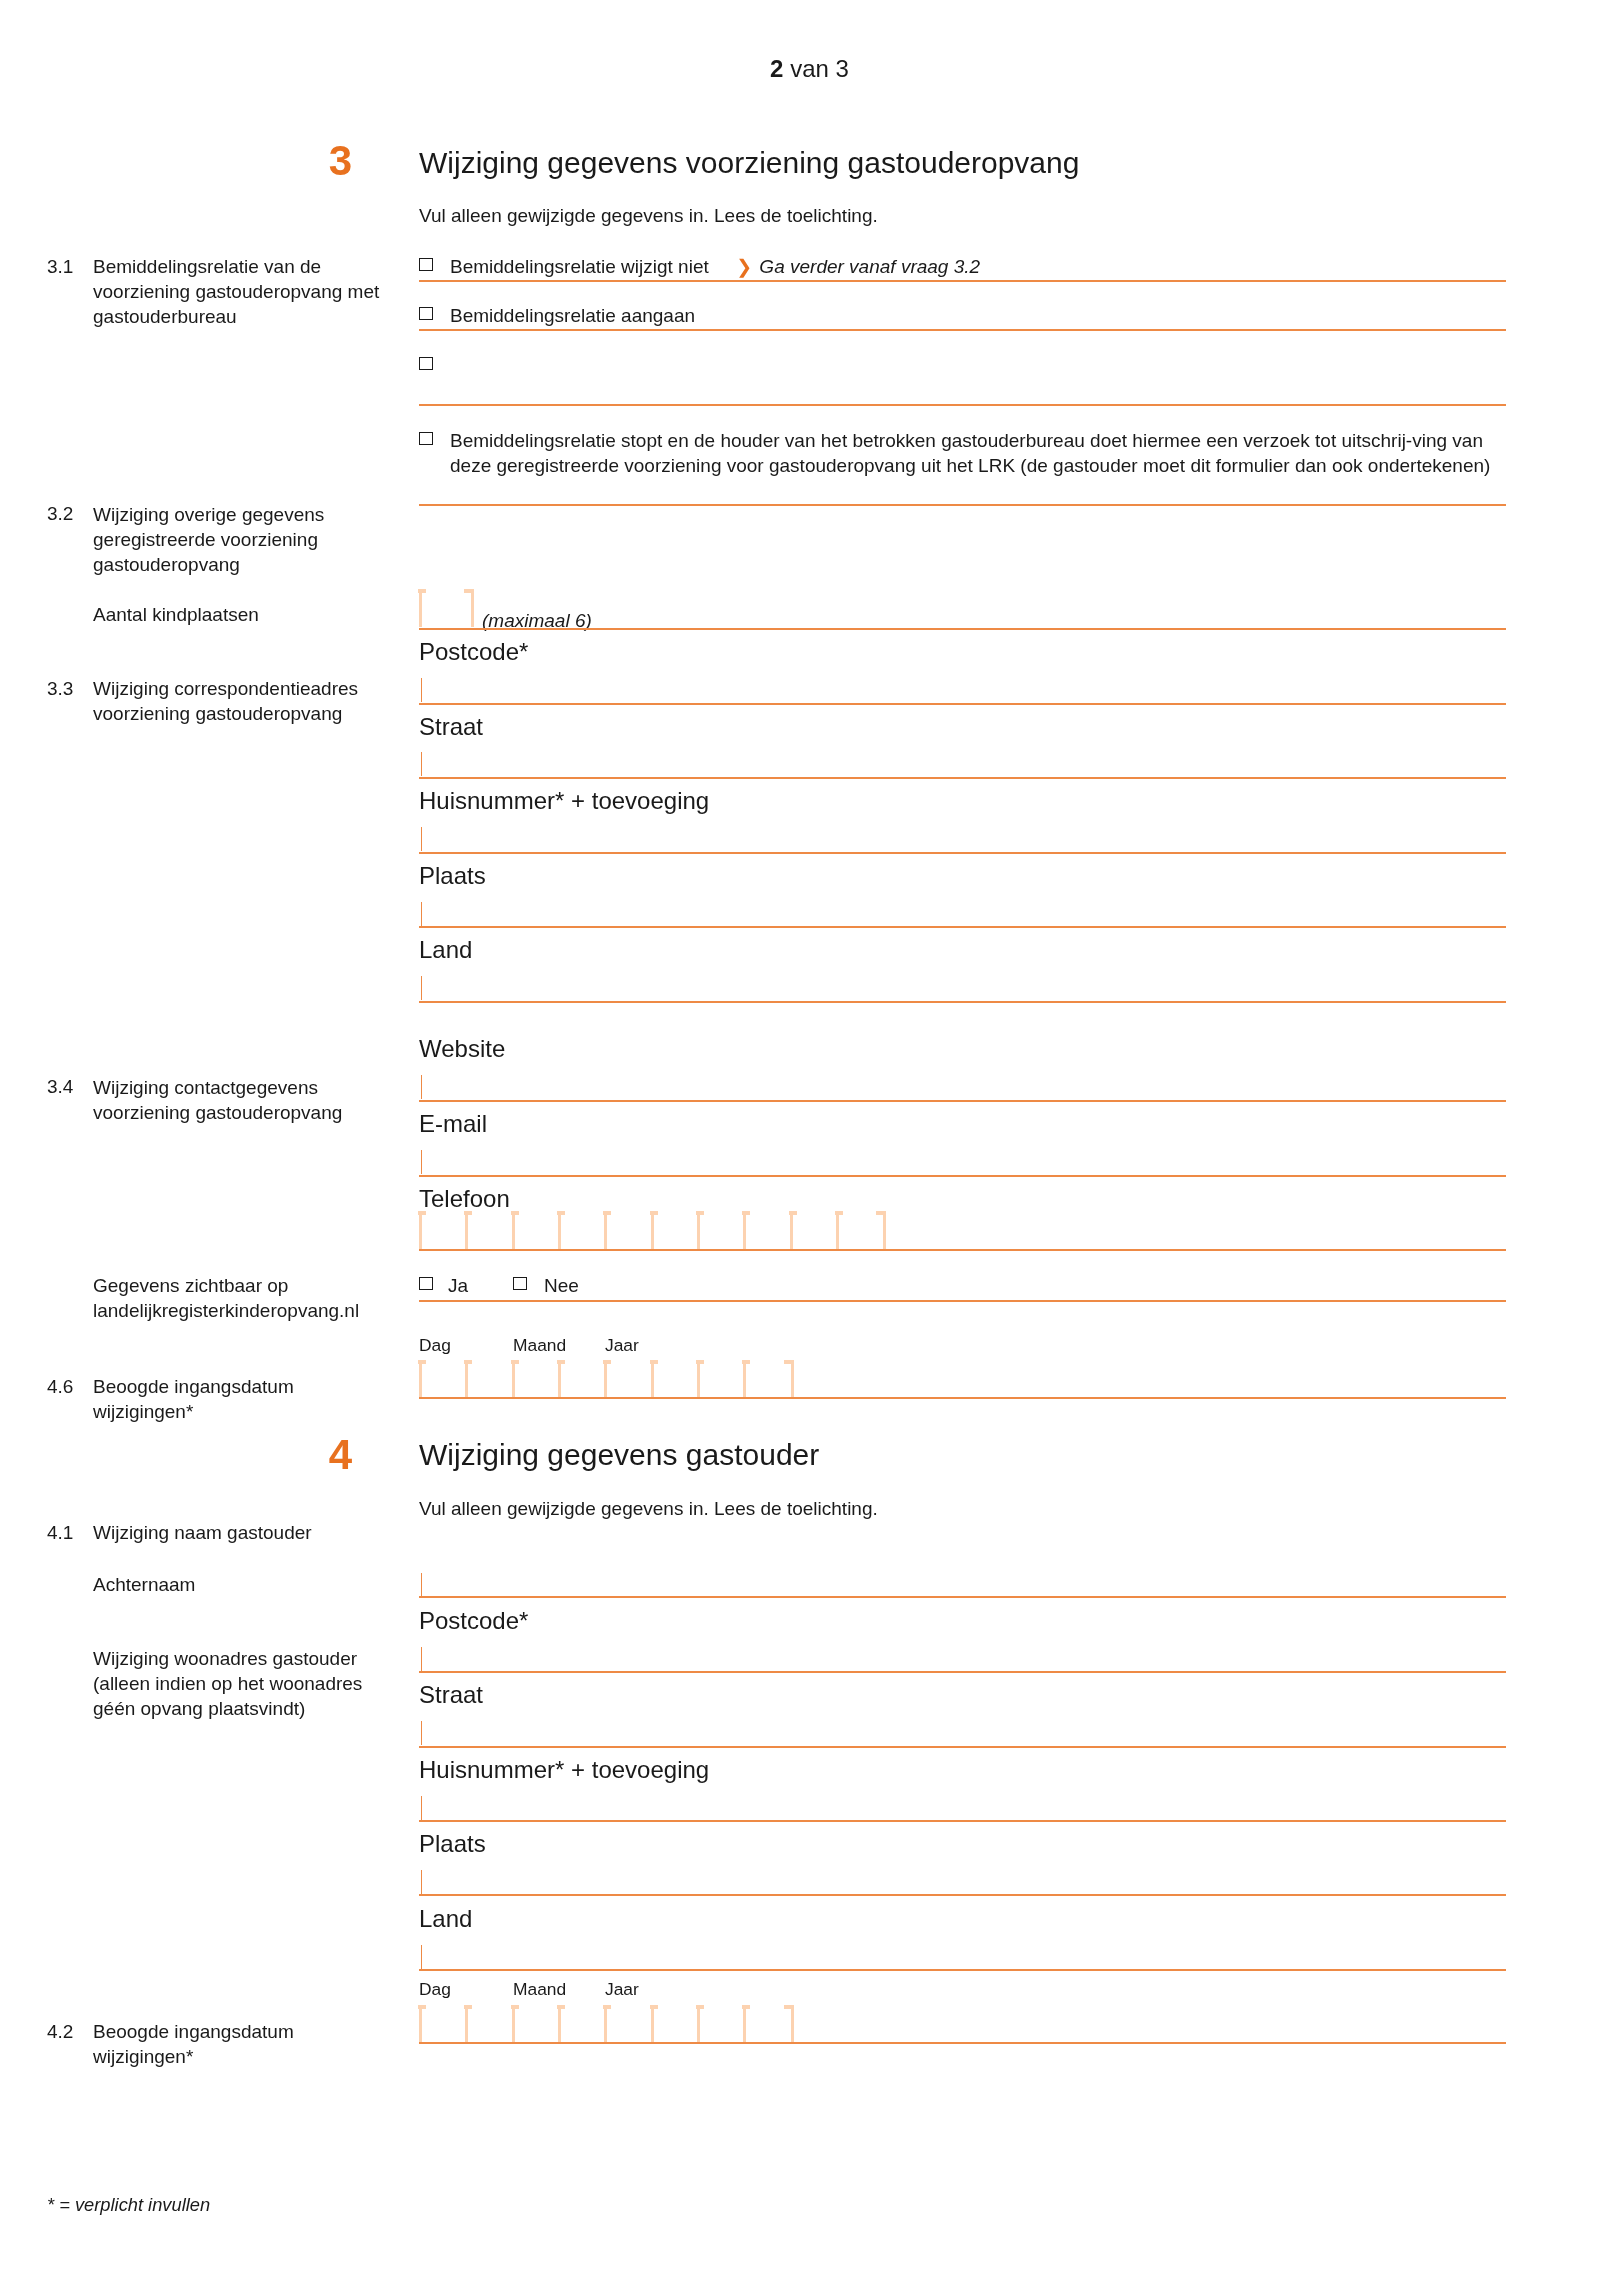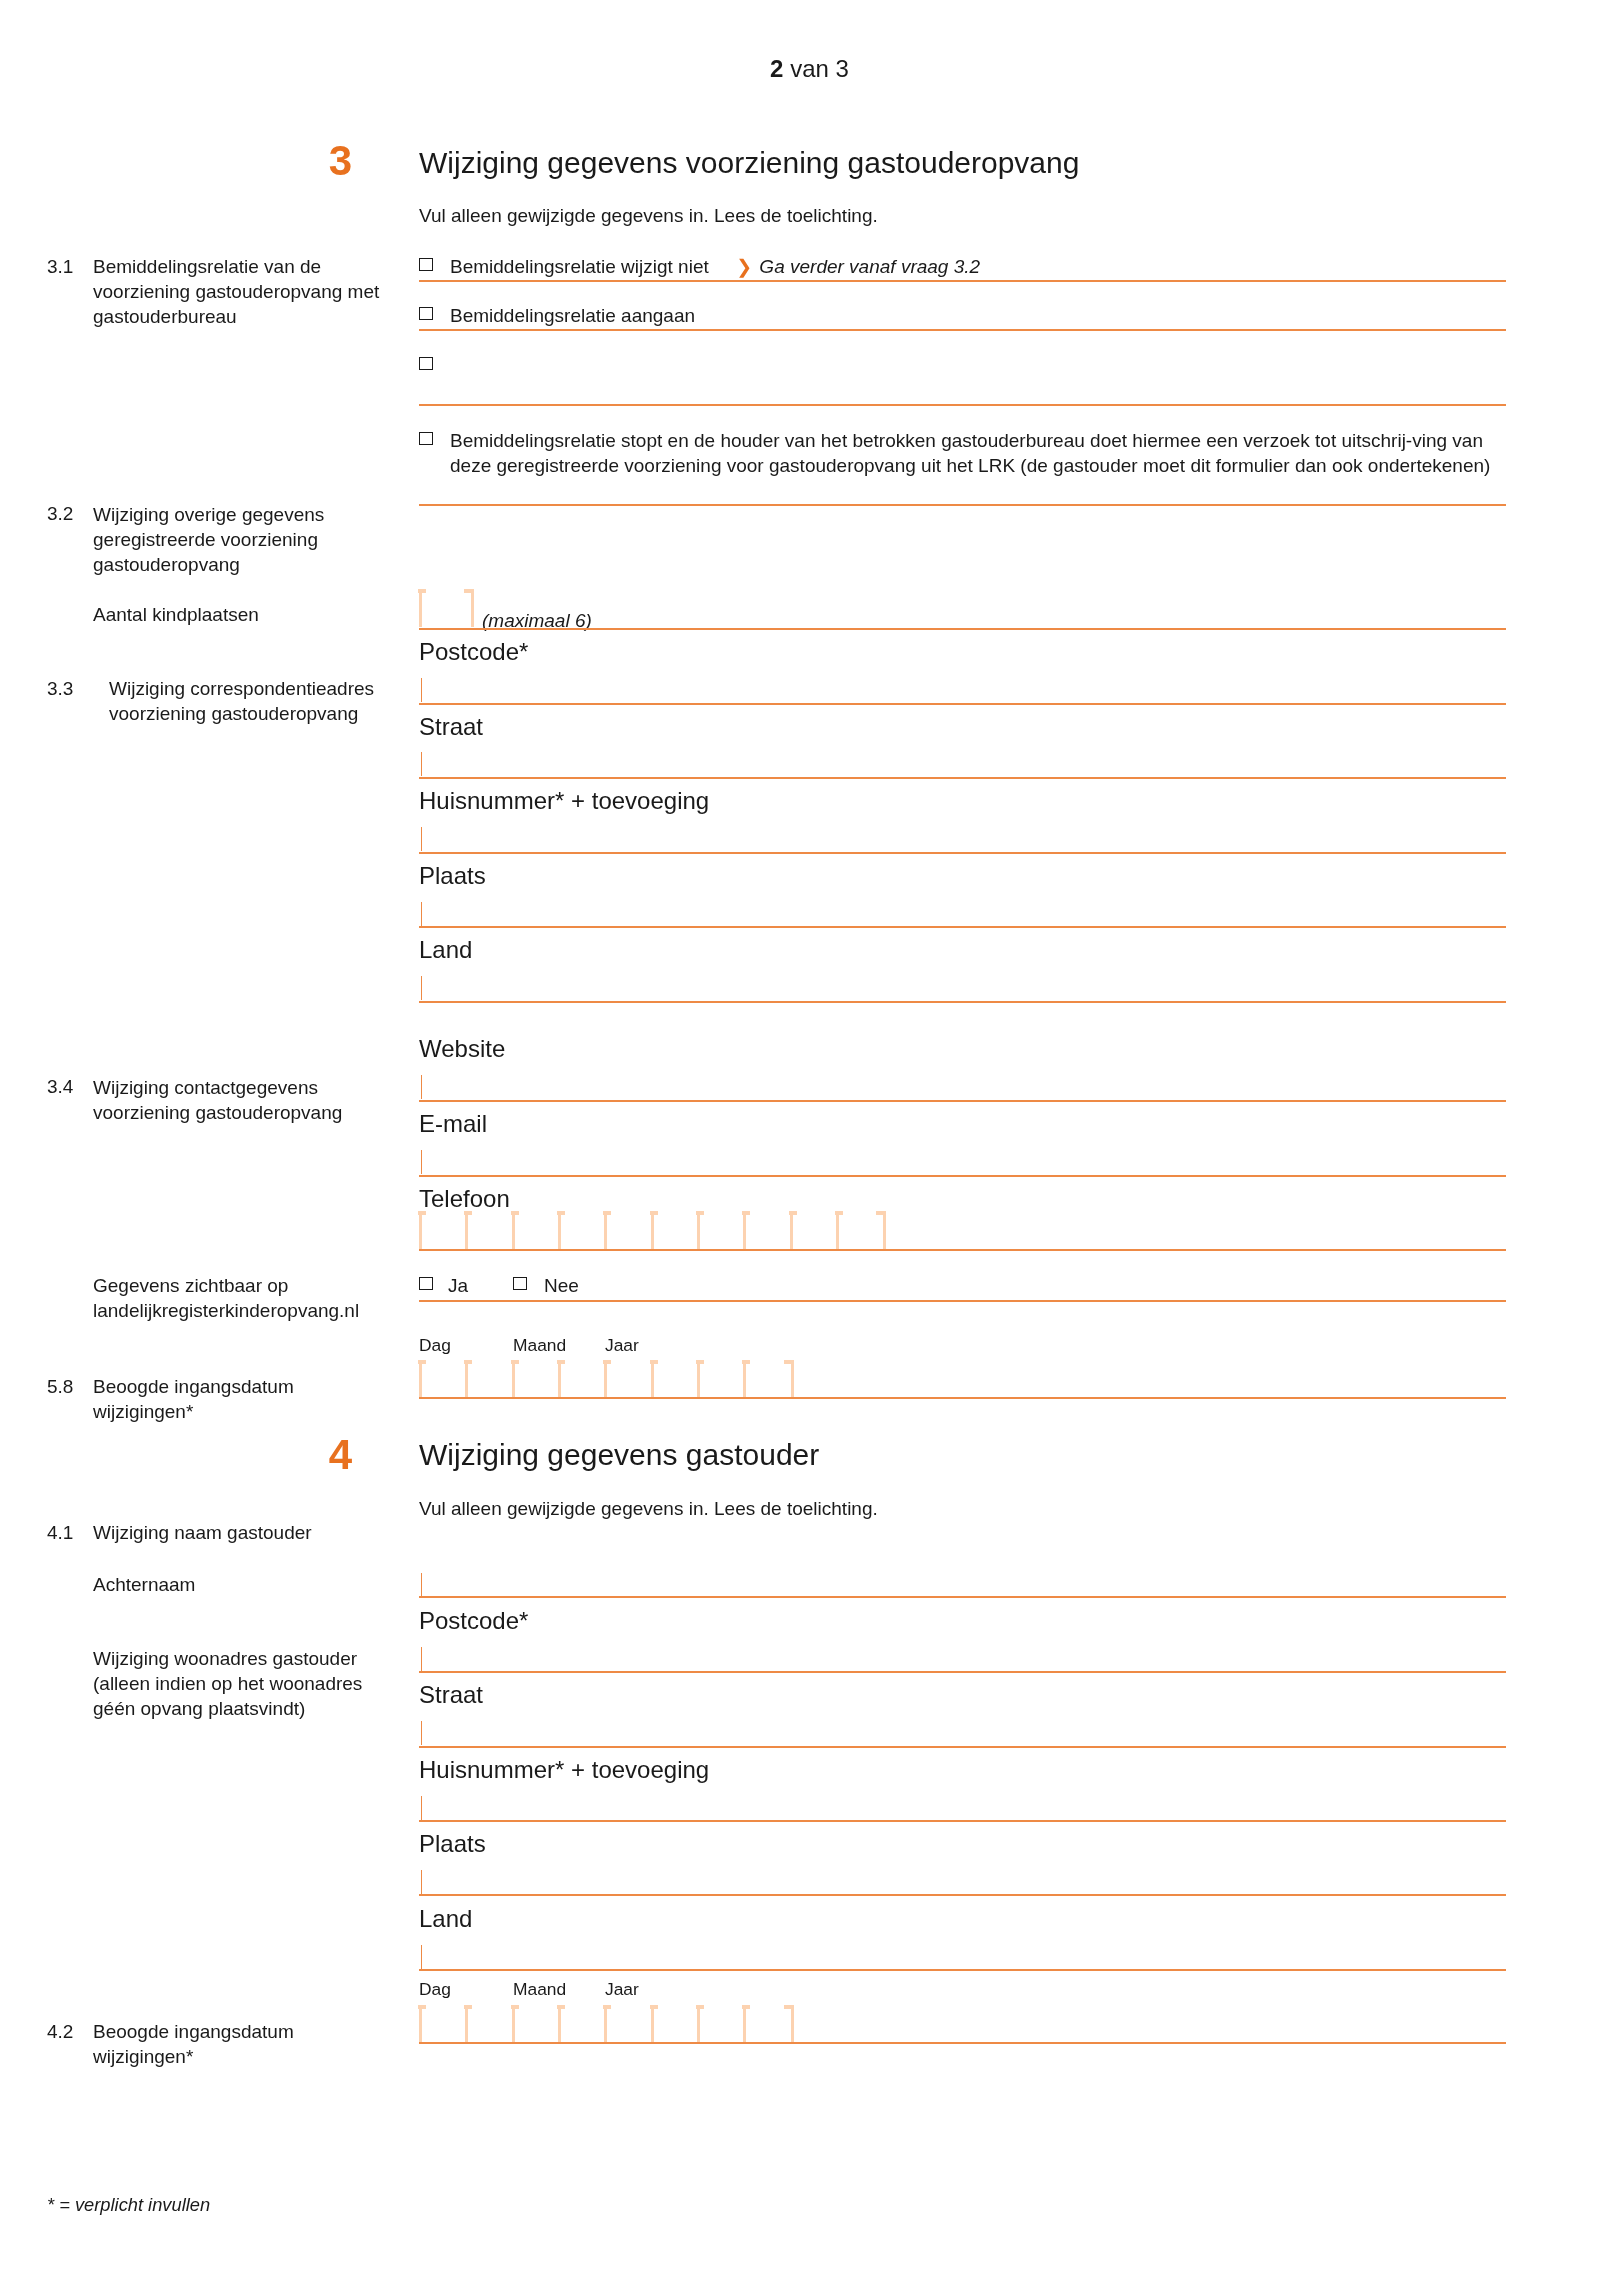--- a/index.html
+++ b/index.html
@@ -74,21 +74,21 @@
 <div class="abs qlabel" style="top:502px;width:274px;">Wijziging overige gegevens geregistreerde voorziening gastouderopvang</div>
 <div class="abs qlabel" style="top:602px;">Aantal kindplaatsen</div>
 <div class="abs combs" style="top:589px;width:55px;">
   <span class="comb" style="left:0;"></span>
   <span class="comb end" style="left:49px;"></span>
 </div>
 <div class="abs note" style="left:482px;top:602px;margin-top:8px;">(maximaal 6)</div>
 <div class="abs rule" style="top:628px;"></div>
 
 <div class="abs qnum" style="top:678px;">3.3</div>
-<div class="abs qlabel" style="top:676px;margin-left:16px;">Wijziging correspondentieadres voorziening gastouderopvang</div>
+<div class="abs qlabel" style="top:676px;">Wijziging correspondentieadres voorziening gastouderopvang</div>
 
 <div class="abs fieldlabel" style="top:638px;">Postcode*</div>
 <div class="abs cursor" style="top:678px;"></div>
 <div class="abs rule" style="top:703px;"></div>
 
 <div class="abs fieldlabel" style="top:713px;">Straat</div>
 <div class="abs cursor" style="top:752px;"></div>
 <div class="abs rule" style="top:777px;"></div>
 
 <div class="abs fieldlabel" style="top:787px;">Huisnummer* + toevoeging</div>
@@ -137,21 +137,21 @@
 </div>
 <div class="abs opt" style="left:513px;top:1273px;height:25px;width:110px;text-decoration:underline;">
   <span class="cb"></span>
   <span class="opt-text" style="left:31px;">Nee</span>
 </div>
 <div class="abs rule" style="top:1300px;"></div>
 
 <div class="abs datelbl" style="left:419px;top:1335px;">Dag</div>
 <div class="abs datelbl" style="left:513px;top:1335px;">Maand</div>
 <div class="abs datelbl" style="left:605px;top:1335px;">Jaar</div>
-<div class="abs qnum" style="top:1376px;">5.8</div>
+<div class="abs qnum" style="top:1376px;">4.6</div>
 <div class="abs qlabel" style="top:1374px;">Beoogde ingangsdatum wijzigingen*</div>
 <div class="abs combs" id="date1-combs" style="top:1360px;width:384px;">
     <span class="comb" style="left: 0px;"></span>
     <span class="comb" style="left: 46px;"></span>
     <span class="comb" style="left: 93px;"></span>
     <span class="comb" style="left: 139px;"></span>
     <span class="comb" style="left: 185px;"></span>
     <span class="comb" style="left: 232px;"></span>
     <span class="comb" style="left: 278px;"></span>
     <span class="comb" style="left: 324px;"></span>

